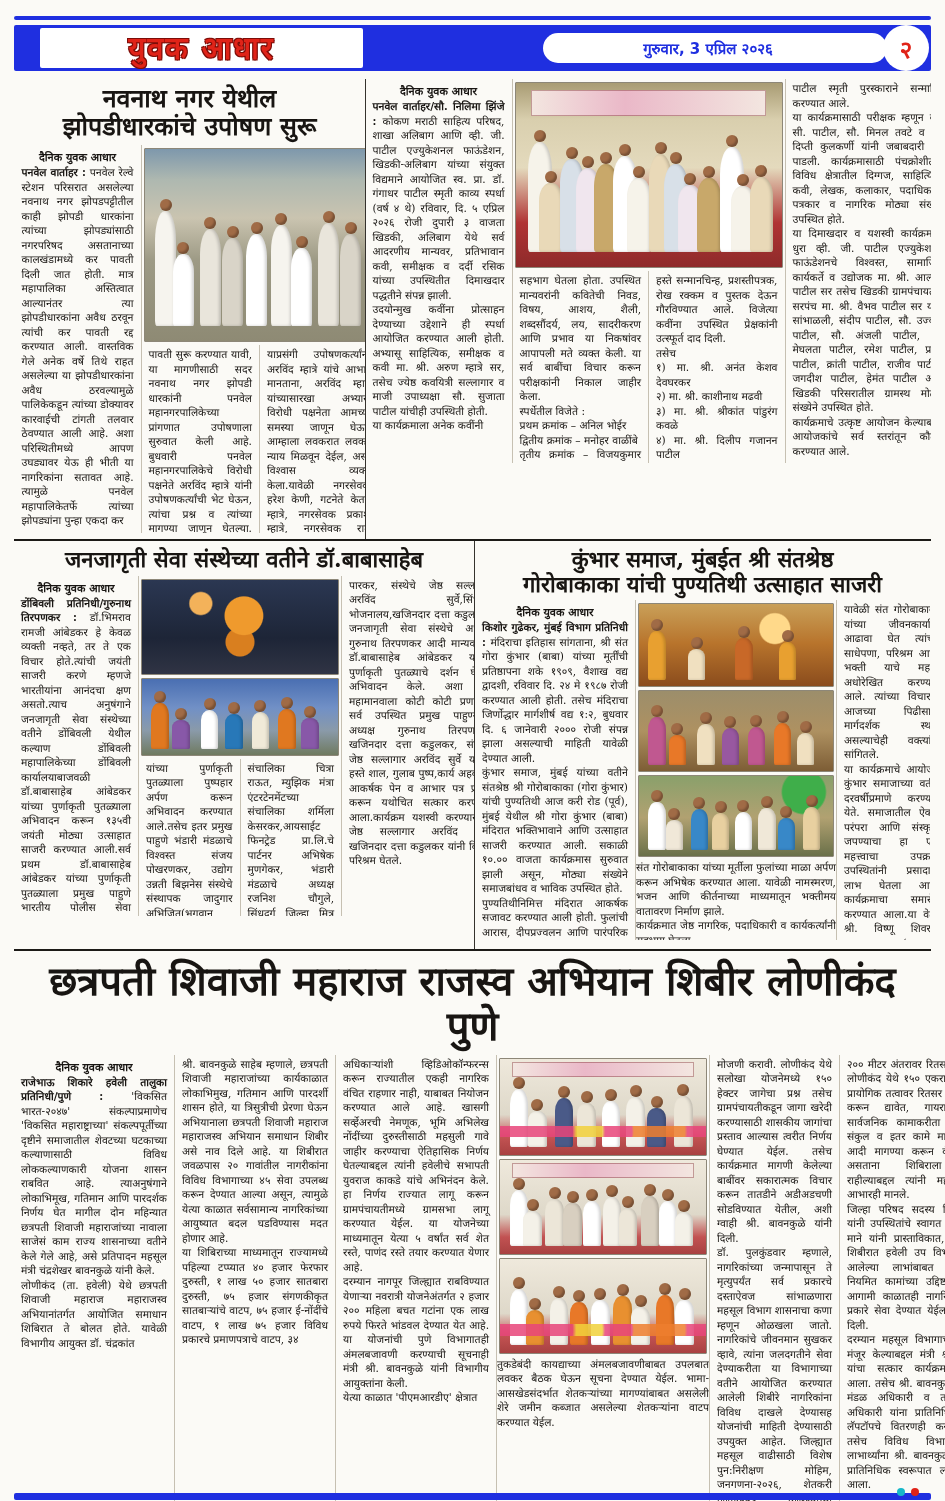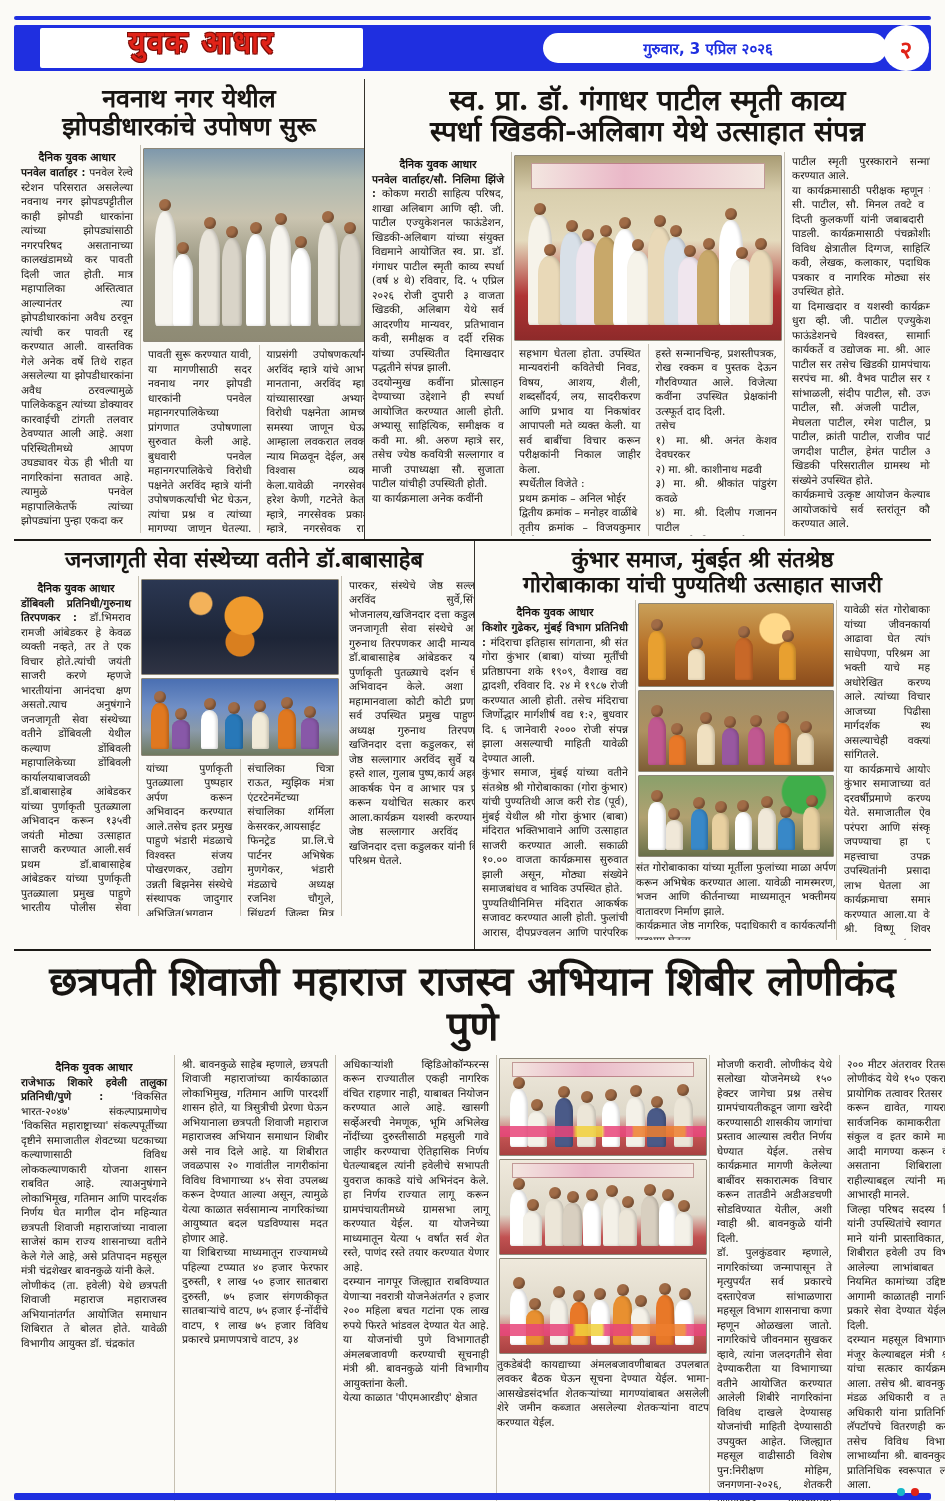--- a/index.html
+++ b/index.html
@@ -11,21 +11,21 @@
   }
   .page{width:917px;margin:0 auto;padding-top:16px;}
   
   .toprule{height:4px;background:#1f2fe0;margin-bottom:5px;border-radius:2px;}
   .masthead{
     position:relative;height:46px;background:#1f2fe0;border-radius:2px;
     display:flex;align-items:center;
   }
   .logo-box{
     position:absolute;left:26px;top:3px;height:40px;min-width:295px;
-    background:#ffffff;display:flex;align-items:flex-start;justify-content:center;
+    background:#ffffff;display:flex;align-items:center;justify-content:center;
     padding:0 14px;border-radius:2px;
   }
   .logo-text{
     font-family:"DejaVu Sans","Liberation Sans",sans-serif;
     font-weight:bold;font-size:29px;line-height:1;color:#e02318;
     text-shadow:1px 1px 0 #7c0d08,-1px 1px 0 #7c0d08,1px -1px 0 #7c0d08,-1px -1px 0 #7c0d08;
     letter-spacing:2px;transform:scaleY(1.08);
   }
   .date-pill{
     position:absolute;right:44px;top:8px;height:30px;min-width:290px;
@@ -33,21 +33,21 @@
     font-family:"DejaVu Sans","Liberation Sans",sans-serif;
     font-weight:bold;font-size:15px;color:#1f2fe0;padding:0 34px 0 20px;
   }
   .page-circle{
     position:absolute;right:4px;top:2px;width:42px;height:42px;border-radius:50%;
     background:#ffffff;display:flex;align-items:center;justify-content:center;
     font-weight:bold;font-size:24px;color:#e02318;box-shadow:0 0 0 2px #ffffff;
   }
   
   .sec{display:flex;border-top:2px solid #1c1a17;}
-  .sec1{height:460px;border-top:none;margin-top:8px;}
+  .sec1{height:460px;border-top:none;margin-top:8px;justify-content:center;}
   .sec2{height:408px;}
   .sec3{display:block;height:536px;}
   article{overflow:hidden;}
   .vsep{border-left:1.5px solid #35322d;}
   .hl{
     text-align:center;font-weight:bold;line-height:1.12;
     padding:6px 4px 4px 4px;letter-spacing:0;
   }
   .hl-26{font-size:25px;}
   .hl-29{font-size:28px;}
@@ -195,24 +195,20 @@
             </div>
             <div class="col">
               <div class="bodytext">याप्रसंगी उपोषणकर्त्यांनी अरविंद म्हात्रे यांचे आभार मानताना, अरविंद म्हात्रे यांच्यासारखा अभ्यासू विरोधी पक्षनेता आमच्या समस्या जाणून घेऊन आम्हाला लवकरात लवकर न्याय मिळवून देईल, असा विश्वास व्यक्त केला.यावेळी नगरसेवक हरेश केणी, गटनेते केतन म्हात्रे, नगरसेवक प्रकाश म्हात्रे, नगरसेवक राम पाटील, इत्यादी मान्यवर उपस्थित होते.</div>
             </div>
           </div>
         </div>
       </div>
     </article>
 
     <article class="vsep" style="width:565px">
-      <div class="hl hl-29">
-        <div>स्व. प्रा. डॉ. गंगाधर पाटील स्मृती काव्य</div>
-        <div>स्पर्धा खिडकी-अलिबाग येथे उत्साहात संपन्न</div>
-      </div>
       <div class="body-row" style="height:384px">
         <div class="col w132">
           <div class="credit">दैनिक युवक आधार</div>
           <div class="bodytext"><b class="byl">पनवेल वार्ताहर/सौ. निलिमा झिंजे : </b><span>कोकण मराठी साहित्य परिषद, शाखा अलिबाग आणि व्ही. जी. पाटील एज्युकेशनल फाऊंडेशन, खिडकी-अलिबाग यांच्या संयुक्त विद्यमाने आयोजित स्व. प्रा. डॉ. गंगाधर पाटील स्मृती काव्य स्पर्धा (वर्ष ४ थे) रविवार, दि. ५ एप्रिल २०२६ रोजी दुपारी ३ वाजता खिडकी, अलिबाग येथे सर्व आदरणीय मान्यवर, प्रतिभावान कवी, समीक्षक व दर्दी रसिक यांच्या उपस्थितीत दिमाखदार पद्धतीने संपन्न झाली.
 उदयोन्मुख कवींना प्रोत्साहन देण्याच्या उद्देशाने ही स्पर्धा आयोजित करण्यात आली होती. अभ्यासू साहित्यिक, समीक्षक व कवी मा. श्री. अरुण म्हात्रे सर, तसेच ज्येष्ठ कवयित्री सल्लागार व माजी उपाध्यक्षा सौ. सुजाता पाटील यांचीही उपस्थिती होती.
 या कार्यक्रमाला अनेक कवींनी</span></div>
         </div>
         <div class="mid" style="width:272px">
           <div class="photo ph-stage banner" style="height:184px">
               <div class="person" style="left: 4.76507%; height: 59.964%; background: rgb(246, 243, 234);">

